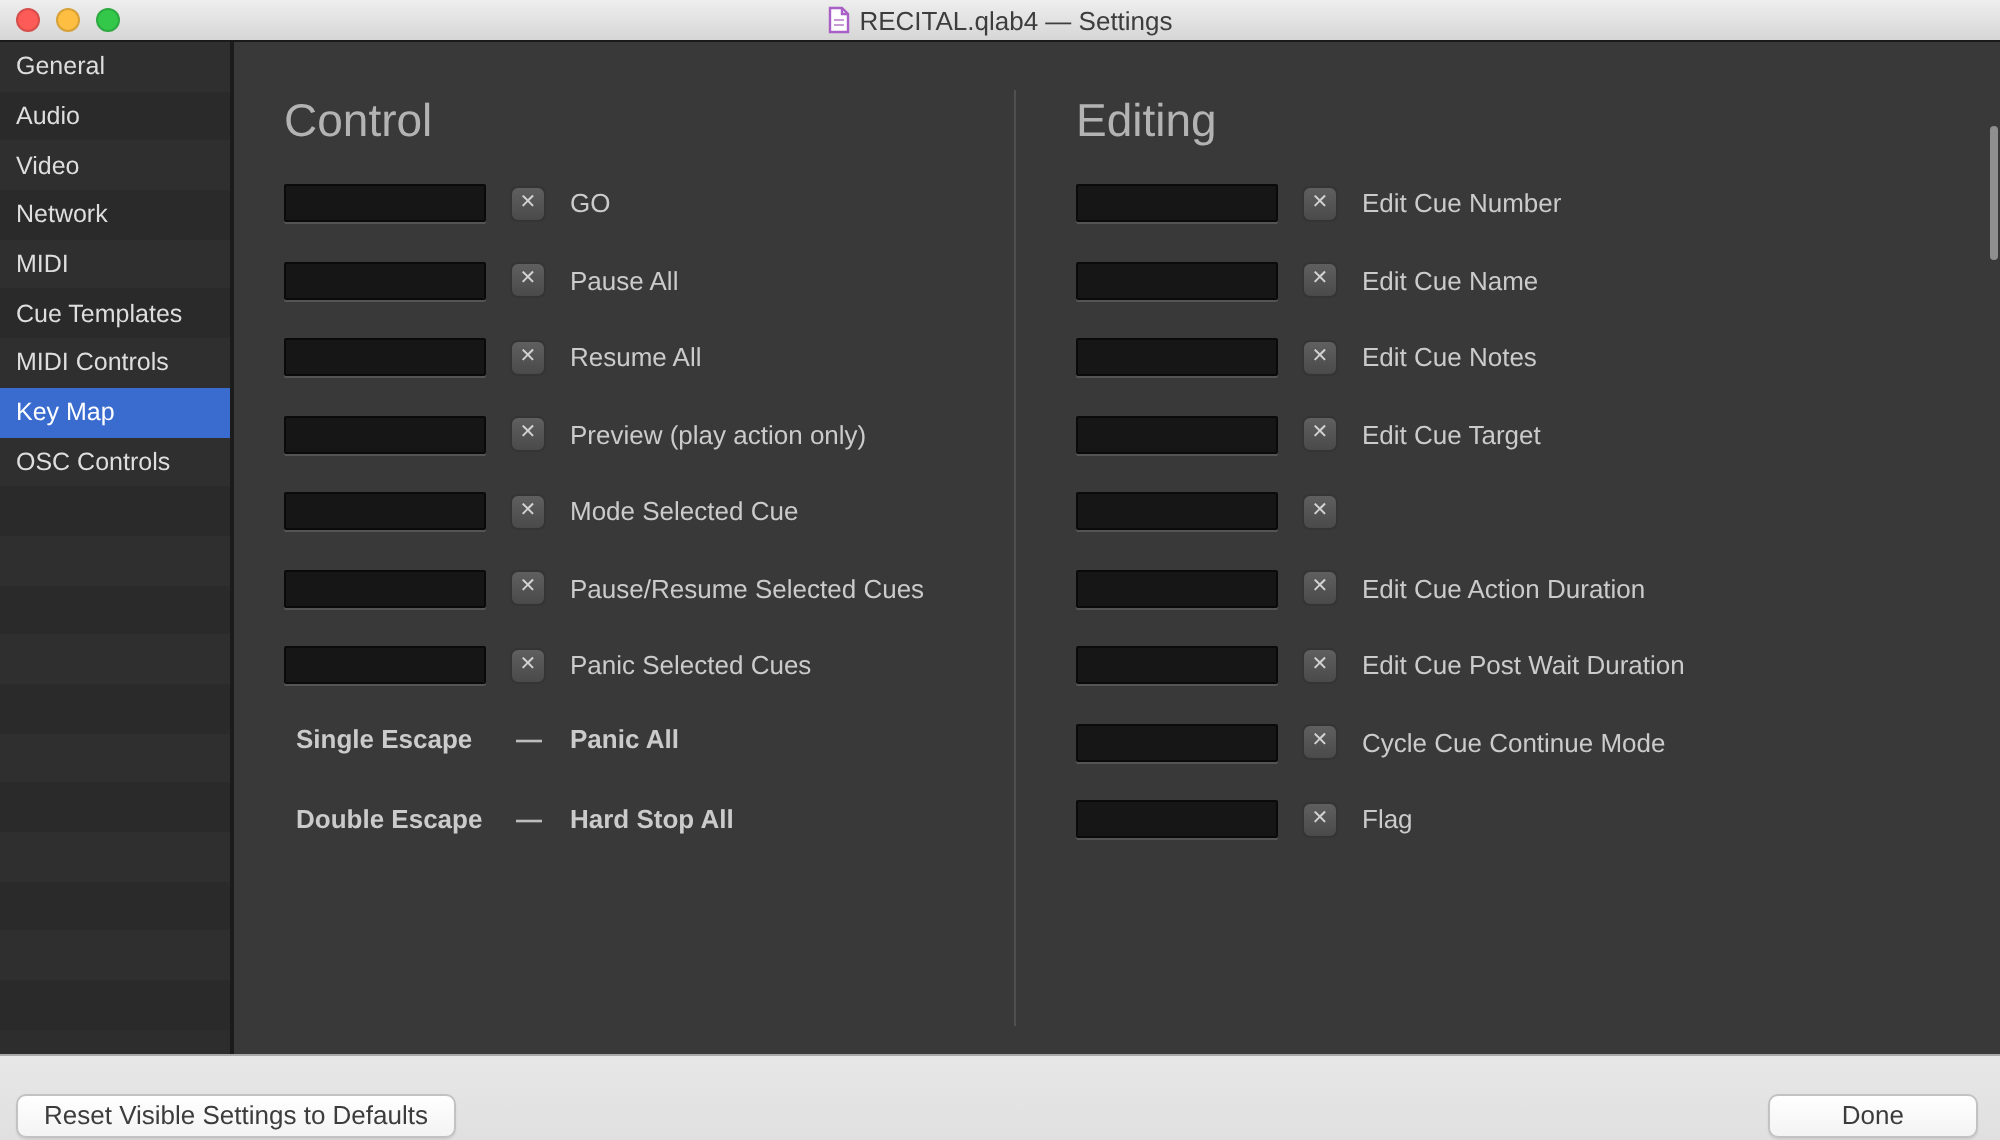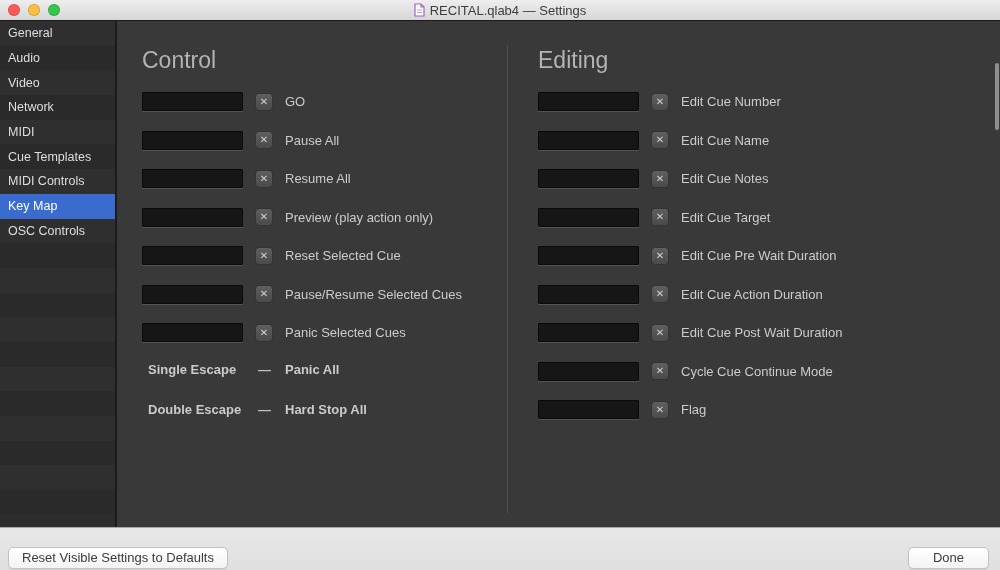--- a/index.html
+++ b/index.html
@@ -76,21 +76,21 @@
     padding:0 11px 0 8px;
   }
   .footer-btn {
     height:22px; border-radius:5px;
     background:linear-gradient(#ffffff,#f3f3f3);
     border:1px solid #c2c2c2;
     box-shadow:0 1px 1px rgba(0,0,0,0.08);
     font-size:13px; color:#3c3c3c; padding:0 13px; cursor:default;
     font-family:"Liberation Sans",sans-serif;
   }
-  .footer-btn.done { padding:0 24px; }
+  .footer-btn.done { padding:0 36px; }
 </style>
 </head>
 <body>
 
 <div class="window">
 
   <div class="titlebar">
     <div class="traffic">
       <span class="tl red"></span>
       <span class="tl yellow"></span>
@@ -192,21 +192,21 @@
                 <span>✕</span>
               </button>
     <span class="row-label">Preview (play action only)</span>
   </div>
 
   <div class="field-row">
     <input class="key-field" type="text" style="">
     <button class="clear-btn">
                 <span>✕</span>
               </button>
-    <span class="row-label">Reset Selected Cue</span>
+    <span class="row-label">Mode Selected Cue</span>
   </div>
 
   <div class="field-row">
     <input class="key-field" type="text" style="">
     <button class="clear-btn">
                 <span>✕</span>
               </button>
     <span class="row-label">Pause/Resume Selected Cues</span>
   </div>
 
@@ -268,21 +268,20 @@
                 <span>✕</span>
               </button>
     <span class="row-label">Edit Cue Target</span>
   </div>
 
   <div class="field-row">
     <input class="key-field" type="text" style="">
     <button class="clear-btn">
                 <span>✕</span>
               </button>
-    <span class="row-label">Edit Cue Pre Wait Duration</span>
   </div>
 
   <div class="field-row">
     <input class="key-field" type="text" style="">
     <button class="clear-btn">
                 <span>✕</span>
               </button>
     <span class="row-label">Edit Cue Action Duration</span>
   </div>
 

